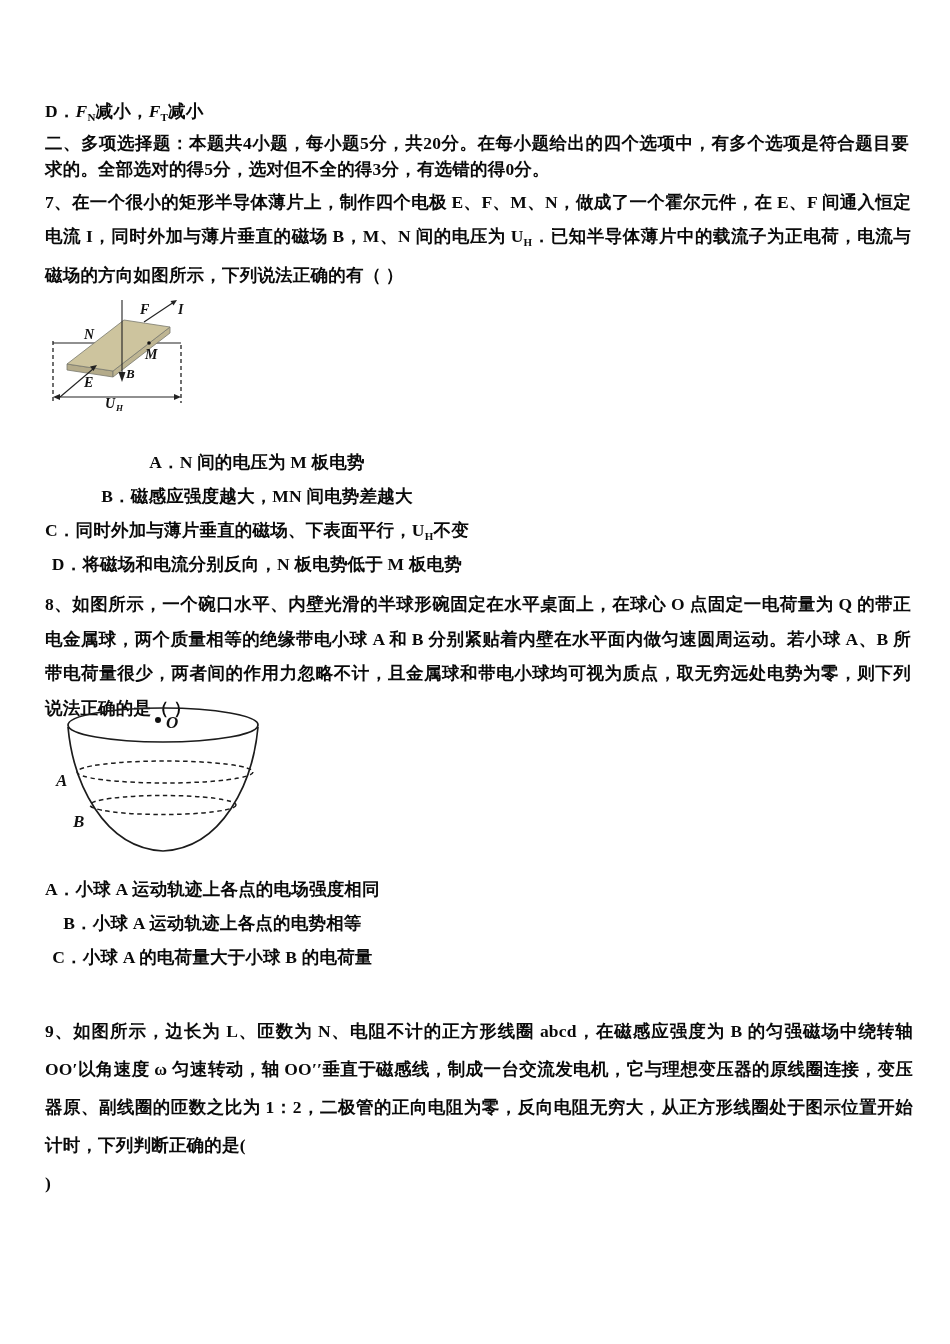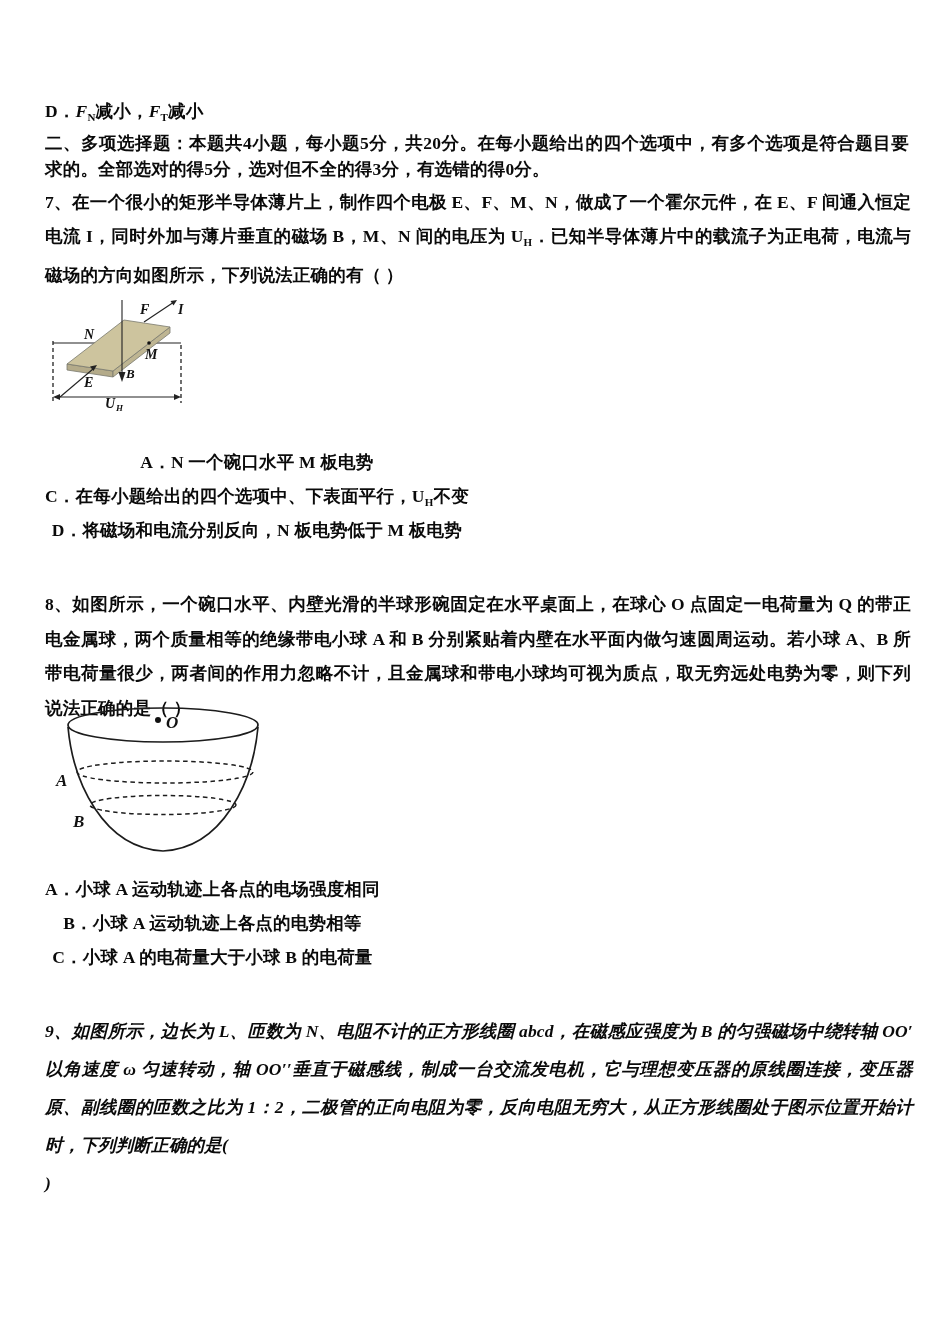--- a/index.html
+++ b/index.html
@@ -14,21 +14,21 @@
   }
   .abs{position:absolute;}
   .stem{
     font-size:17.5px;
     text-align:justify;
     letter-spacing:0.2px;
   }
   .lh33{line-height:33.5px;}
   .lh34{line-height:34.5px;}
   .lh26{line-height:26px;}
-  .lh38{line-height:38px;font-style:italic;}
+  .lh38{line-height:38px;}
   .opt{
     font-size:17.5px;
     height:34px;
     letter-spacing:0.2px;
     white-space:nowrap;
     text-align:center;
   }
   .sub{
     font-size:11px;
     vertical-align:-4px;
@@ -92,22 +92,23 @@
     <text x="40" y="43" font-size="14">N</text>
     <text x="101" y="63" font-size="14">M</text>
     <text x="40" y="91" font-size="14">E</text>
     <text x="82" y="82" font-size="13">B</text>
     <text x="61" y="112" font-size="14">U</text>
     <text x="72" y="115" font-size="9" font-style="normal">H</text>
   </svg>
 </div>
 
 <div class="abs" style="top:450px;left:45px;">
-  <div class="opt"><span>A．N 一个碗口水平 M 板电势</span></div>
-  <div class="opt"><span>C．在每小题给出的四个选项中、下表面平行，U</span><span class="sub">H</span><span>不变</span></div>
+  <div class="opt"><span>A．N 间的电压为 M 板电势</span></div>
+  <div class="opt"><span>B．磁感应强度越大，MN 间电势差越大</span></div>
+  <div class="opt"><span>C．同时外加与薄片垂直的磁场、下表面平行，U</span><span class="sub">H</span><span>不变</span></div>
   <div class="opt"><span>D．将磁场和电流分别反向，N 板电势低于 M 板电势</span></div>
 </div>
 
 <div class="abs stem lh34" style="top:587px;left:45px;width:866px;">8、如图所示，一个碗口水平、内壁光滑的半球形碗固定在水平桌面上，在球心 O 点固定一电荷量为 Q 的带正电金属球，两个质量相等的绝缘带电小球 A 和 B 分别紧贴着内壁在水平面内做匀速圆周运动。若小球 A、B 所带电荷量很少，两者间的作用力忽略不计，且金属球和带电小球均可视为质点，取无穷远处电势为零，则下列说法正确的是（      ）</div>
 
 <div class="abs" style="top:702px;left:55px;">
   <svg width="240" height="158" viewBox="0 0 240 158">
 
     <ellipse class="bowl" cx="108" cy="23" rx="95" ry="17"></ellipse>
 

